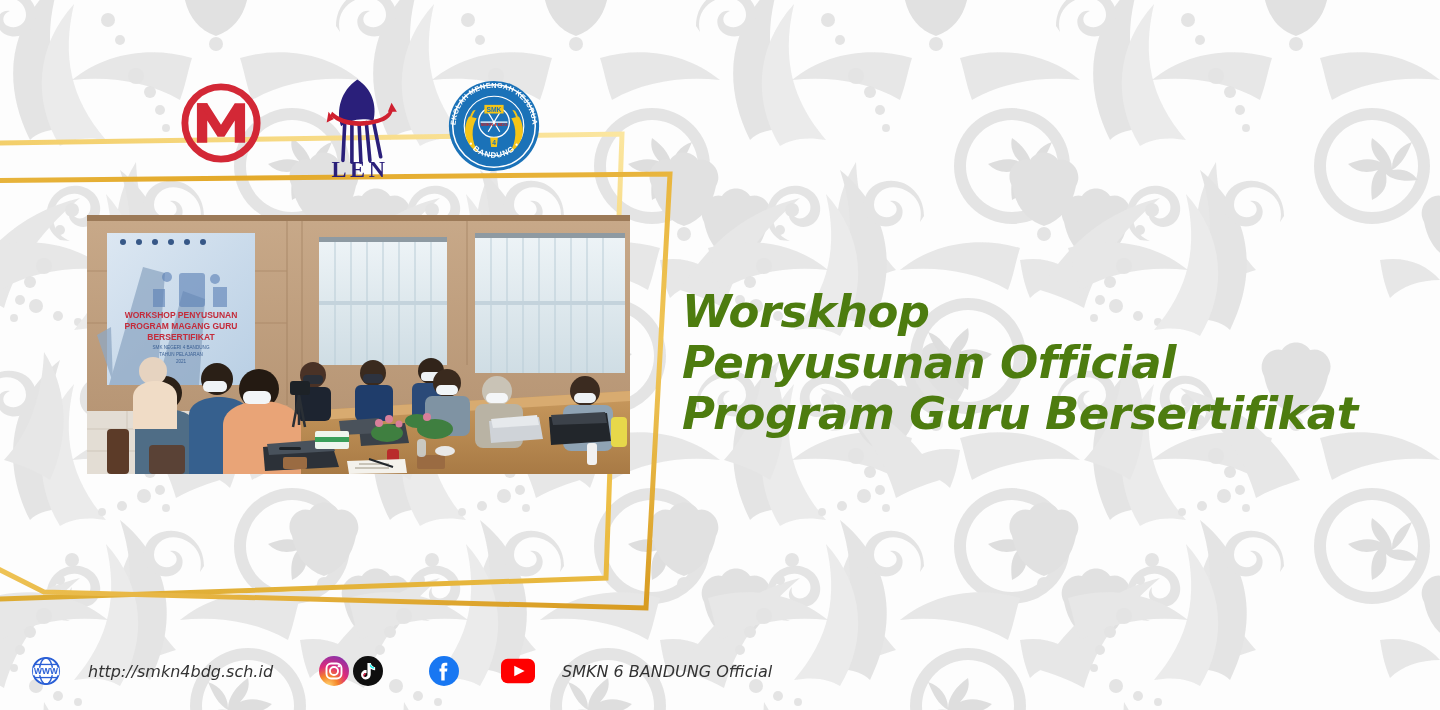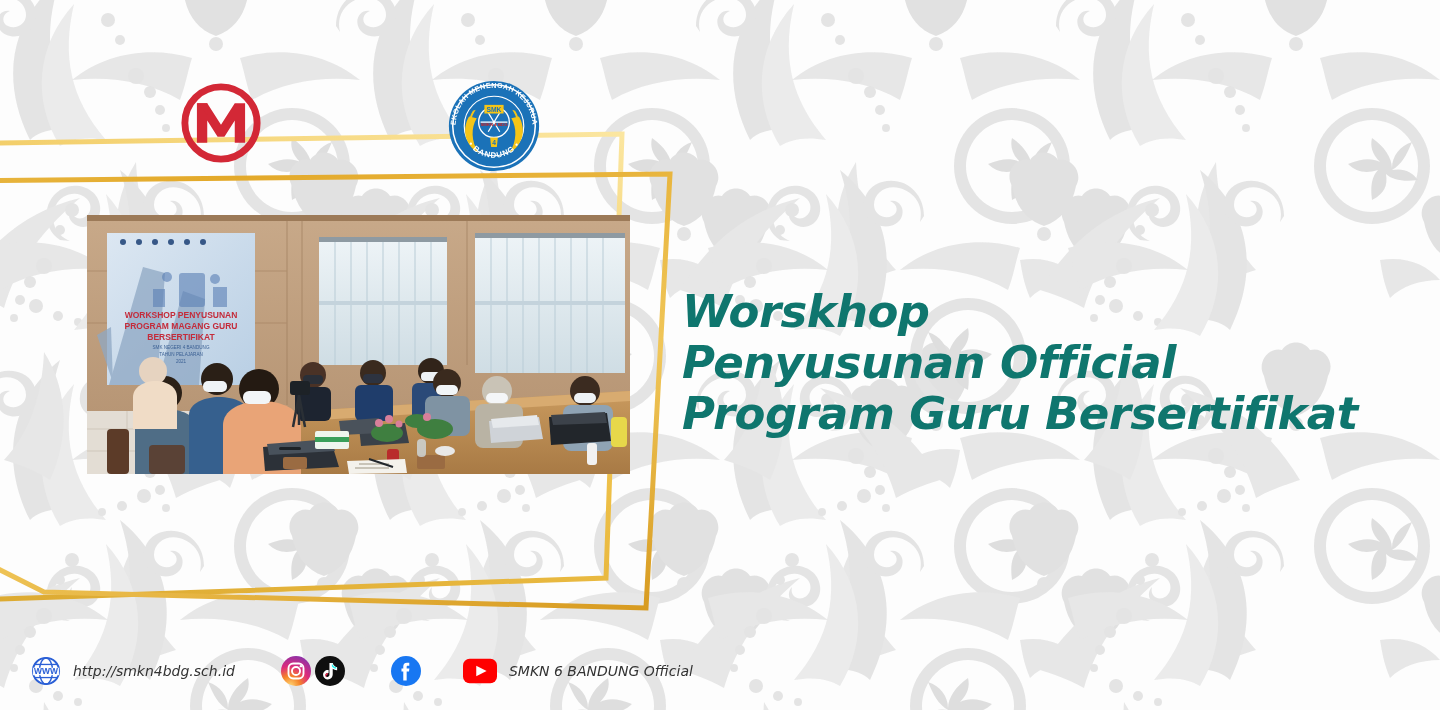--- a/index.html
+++ b/index.html
@@ -41,38 +41,38 @@
   .photo-wrap svg { display:block; width:100%; height:100%; }
 
   
   .headline {
     position:absolute; left:682px; top:286px; width:740px;
     z-index:6;
     font-family:"DejaVu Sans", sans-serif;
     font-weight:bold; font-style:italic;
     font-size:45px; line-height:51px;
     letter-spacing:-0.6px;
-    color:#0f766e;
+    color:#4d7c0f;
   }
   .headline .l1,.headline .l2,.headline .l3 { display:block; white-space:nowrap; }
 
   
   .footer {
     position:absolute; left:17px; bottom:0; width:1440px; height:78px;
     z-index:7;
     display:flex; align-items:center;
   }
   .f-item { display:flex; align-items:center; height:100%; }
   .f-icons { display:flex; align-items:center; gap:4px; }
   .f-ico { width:30px; height:30px; display:block; flex:0 0 auto; }
   .f-ico svg { display:block; width:100%; height:100%; }
   .f-txt {
     font-family:"DejaVu Sans", sans-serif;
-    font-style:italic; font-size:14px; color:#333333;
-    white-space:nowrap; margin-left:12px;
+    font-style:italic; font-size:16px; color:#333333;
+    white-space:nowrap; margin-left:27px;
   }
   .sp-a { width:14px; } .sp-b { width:46px; } .sp-c { width:46px; }
   .sp-d { width:42px; } .sp-e { width:40px; } .sp-f { width:18px; }
 </style>
 </head>
 <body>
 
 <div id="bg-pattern">
   <svg viewBox="0 0 1440 710" preserveAspectRatio="xMidYMid slice" xmlns="http://www.w3.org/2000/svg">
     <defs>
@@ -160,20 +160,30 @@
   <div class="logo-row">
 
     <div class="logo logo-m">
       <svg viewBox="0 0 100 100" xmlns="http://www.w3.org/2000/svg">
         <circle cx="50" cy="50" r="42" fill="none" stroke="#d32836" stroke-width="8"></circle>
         <path d="M22 73 L22 27 L34 27 L50 52 L66 27 L78 27 L78 73 L66 73 L66 47 L54 66 L46 66 L34 47 L34 73 Z" fill="#d32836"></path>
         <path d="M22 27 L34 27 L34 40 Z" fill="#d32836"></path>
       </svg>
     </div>
 
+    <div class="logo logo-len">
+      <svg viewBox="0 0 110 120" xmlns="http://www.w3.org/2000/svg">
+        <path d="M52 6 C34 18 28 40 34 58 C42 52 56 48 70 52 C74 34 68 16 52 6Z" fill="#2a1f7a"></path>
+        <path d="M38 56 L36 96 M46 56 L46 98 M54 55 L56 98 M62 54 L66 96 M70 53 L78 92" stroke="#2a1f7a" stroke-width="4" fill="none" stroke-linecap="round"></path>
+        <path d="M22 46 C34 58 58 62 82 52 C90 48 94 40 90 34 C90 44 80 50 64 52 C46 54 32 50 24 42 Z" fill="#cf2030"></path>
+        <path d="M20 42 L18 54 L26 50 Z" fill="#cf2030"></path>
+        <path d="M90 32 L96 42 L86 42 Z" fill="#cf2030"></path>
+        <text x="55" y="114" text-anchor="middle" font-family="'Liberation Serif', serif" font-weight="bold" font-size="25" letter-spacing="4" fill="#2a1f7a">LEN</text>
+      </svg>
+    </div>
 
     <div class="logo logo-smk">
       <svg viewBox="0 0 100 100" xmlns="http://www.w3.org/2000/svg">
         <defs>
           <path id="arcTop" d="M50 50 m-40 0 a40 40 0 0 1 80 0" fill="none"></path>
           <path id="arcBot" d="M50 50 m-33 0 a33 33 0 0 0 66 0" fill="none"></path>
         </defs>
         <circle cx="50" cy="50" r="47" fill="#1b72b8"></circle>
         <circle cx="50" cy="50" r="43" fill="none" stroke="#ffffff" stroke-width="1.6"></circle>
         <circle cx="50" cy="50" r="33" fill="#1b72b8"></circle>

